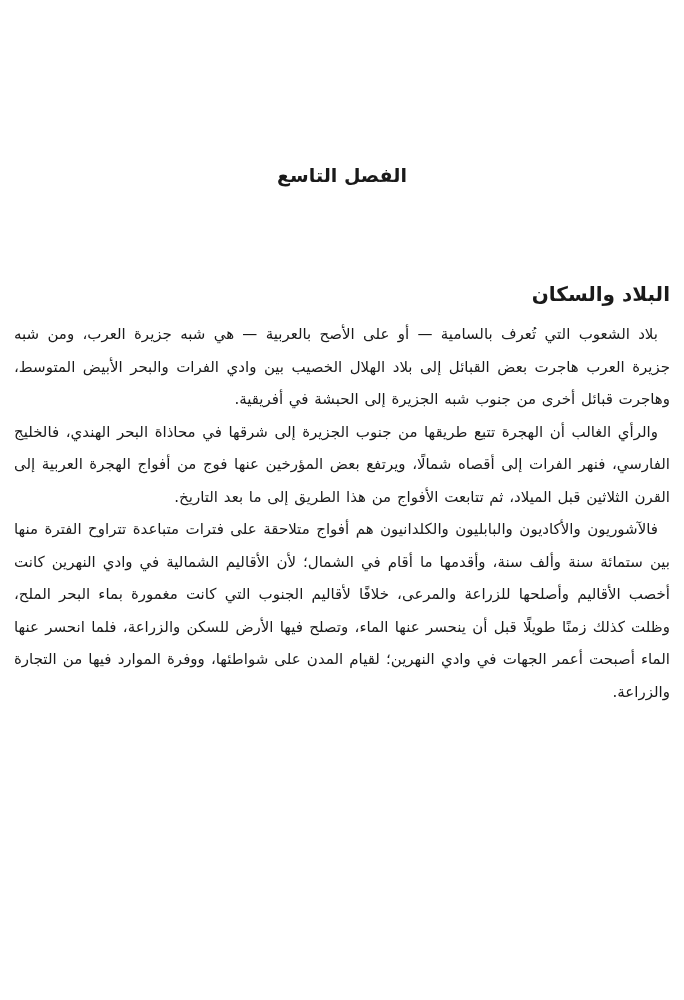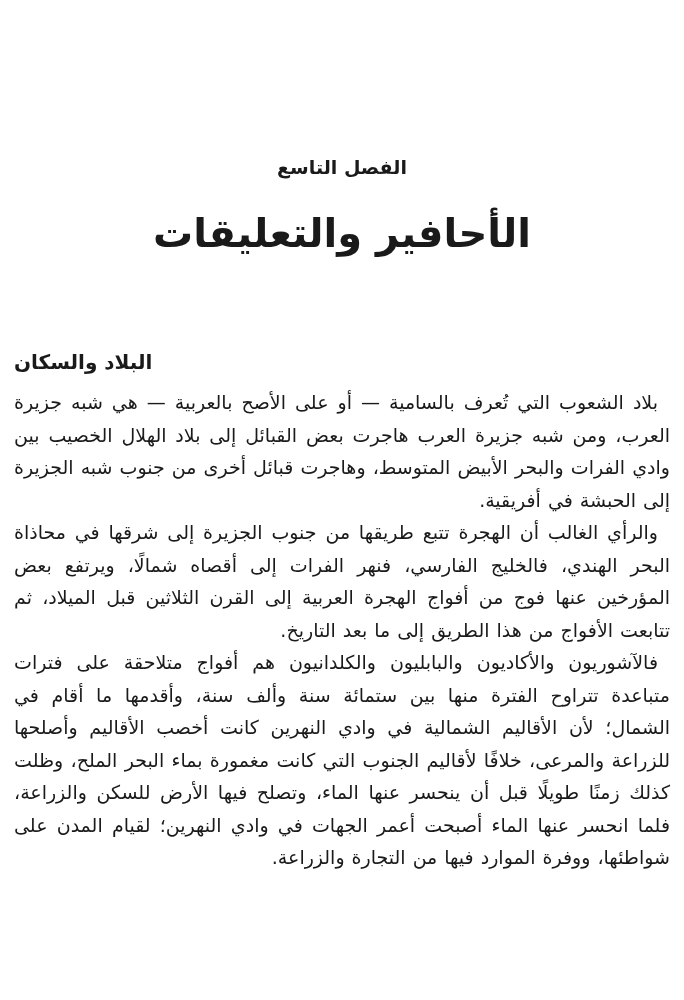--- a/index.html
+++ b/index.html
@@ -9,63 +9,62 @@
   }
   .page {
     position: relative;
     width: 684px;
     height: 1000px;
     margin: 0 auto;
     background: #ffffff;
     color: #1a1a1a;
     direction: rtl;
     box-sizing: border-box;
-    padding: 4px 14px;
+    padding: 12px 14px;
     overflow: hidden;
     font-family: "DejaVu Sans", "Liberation Sans", sans-serif;
   }
   .chapter-label {
     padding-top: 148px;
     text-align: center;
     font-size: 19px;
     font-weight: 700;
     line-height: 30px;
   }
   .chapter-title {
     margin: 26px 0 0 0;
     text-align: center;
     font-size: 40px;
     font-weight: 900;
     line-height: 50px;
     letter-spacing: 0.5px;
   }
   .section-heading {
     margin: 90px 0 10px 0;
-    text-align: left;
+    text-align: right;
     font-size: 20px;
     font-weight: 700;
     line-height: 28px;
   }
   .body-par {
     margin: 0;
-    font-size: 19px;
+    font-size: 15px;
     line-height: 32.5px;
     text-align: justify;
     text-justify: inter-word;
     text-indent: 12px;
     word-spacing: 1px;
   }
 </style>
 </head>
 <body>
 
 <div class="page">
   <div class="chapter-label">الفصل التاسع</div>
 
-  <h1 class="chapter-title">الأحافير والتعليقات</h1>
 
   <h2 class="section-heading">البلاد والسكان</h2>
 
   <p class="body-par">بلاد الشعوب التي تُعرف بالسامية — أو على الأصح بالعربية — هي شبه جزيرة العرب، ومن شبه جزيرة العرب هاجرت بعض القبائل إلى بلاد الهلال الخصيب بين وادي الفرات والبحر الأبيض المتوسط، وهاجرت قبائل أخرى من جنوب شبه الجزيرة إلى الحبشة في أفريقية.</p>
 
   <p class="body-par">والرأي الغالب أن الهجرة تتبع طريقها من جنوب الجزيرة إلى شرقها في محاذاة البحر الهندي، فالخليج الفارسي، فنهر الفرات إلى أقصاه شمالًا، ويرتفع بعض المؤرخين عنها فوج من أفواج الهجرة العربية إلى القرن الثلاثين قبل الميلاد، ثم تتابعت الأفواج من هذا الطريق إلى ما بعد التاريخ.</p>
 
   <p class="body-par">فالآشوريون والأكاديون والبابليون والكلدانيون هم أفواج متلاحقة على فترات متباعدة تتراوح الفترة منها بين ستمائة سنة وألف سنة، وأقدمها ما أقام في الشمال؛ لأن الأقاليم الشمالية في وادي النهرين كانت أخصب الأقاليم وأصلحها للزراعة والمرعى، خلافًا لأقاليم الجنوب التي كانت مغمورة بماء البحر الملح، وظلت كذلك زمنًا طويلًا قبل أن ينحسر عنها الماء، وتصلح فيها الأرض للسكن والزراعة، فلما انحسر عنها الماء أصبحت أعمر الجهات في وادي النهرين؛ لقيام المدن على شواطئها، ووفرة الموارد فيها من التجارة والزراعة.</p>
 
 </div>

